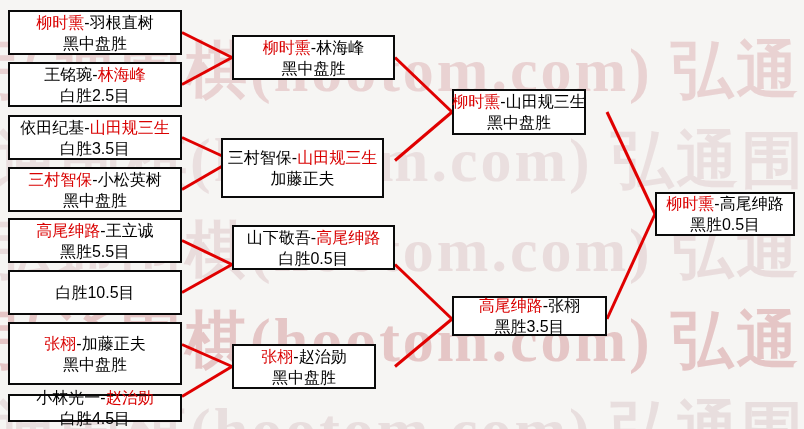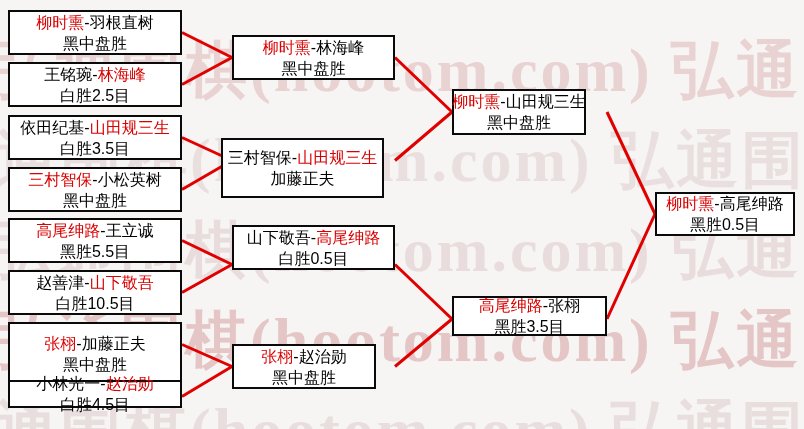--- a/index.html
+++ b/index.html
@@ -66,28 +66,27 @@
 </div>
 <div class="box" style="left:8px;top:167px;width:174px;height:45px">
   <div class="l1"><span class="red">三村智保</span><span>-</span><span>小松英树</span></div>
   <div class="l2">黑中盘胜</div>
 </div>
 <div class="box" style="left:8px;top:218px;width:174px;height:45px">
   <div class="l1"><span class="red">高尾绅路</span><span>-</span><span>王立诚</span></div>
   <div class="l2">黑胜5.5目</div>
 </div>
 <div class="box" style="left:8px;top:270px;width:174px;height:45px">
-  <div class="l1"><span>赵善津</span><span>-</span><span class="red">山下敬吾</span></div>
   <div class="l2">白胜10.5目</div>
 </div>
 <div class="box" style="left:8px;top:322px;width:174px;height:63px">
   <div class="l1"><span class="red">张栩</span><span>-</span><span>加藤正夫</span></div>
   <div class="l2">黑中盘胜</div>
 </div>
-<div class="box" style="left:8px;top:380px;width:174px;height:28px">
+<div class="box" style="left:8px;top:394px;width:174px;height:28px">
   <div class="l1"><span>小林光一</span><span>-</span><span class="red">赵治勋</span></div>
   <div class="l2">白胜4.5目</div>
 </div>
 
 <div class="box" style="left:232px;top:35px;width:163px;height:45px">
   <div class="l1"><span class="red">柳时熏</span><span>-</span><span>林海峰</span></div>
   <div class="l2">黑中盘胜</div>
 </div>
 <div class="box" style="left:221px;top:138px;width:163px;height:60px">
   <div class="l1"><span>三村智保</span><span>-</span><span class="red">山田规三生</span></div>

